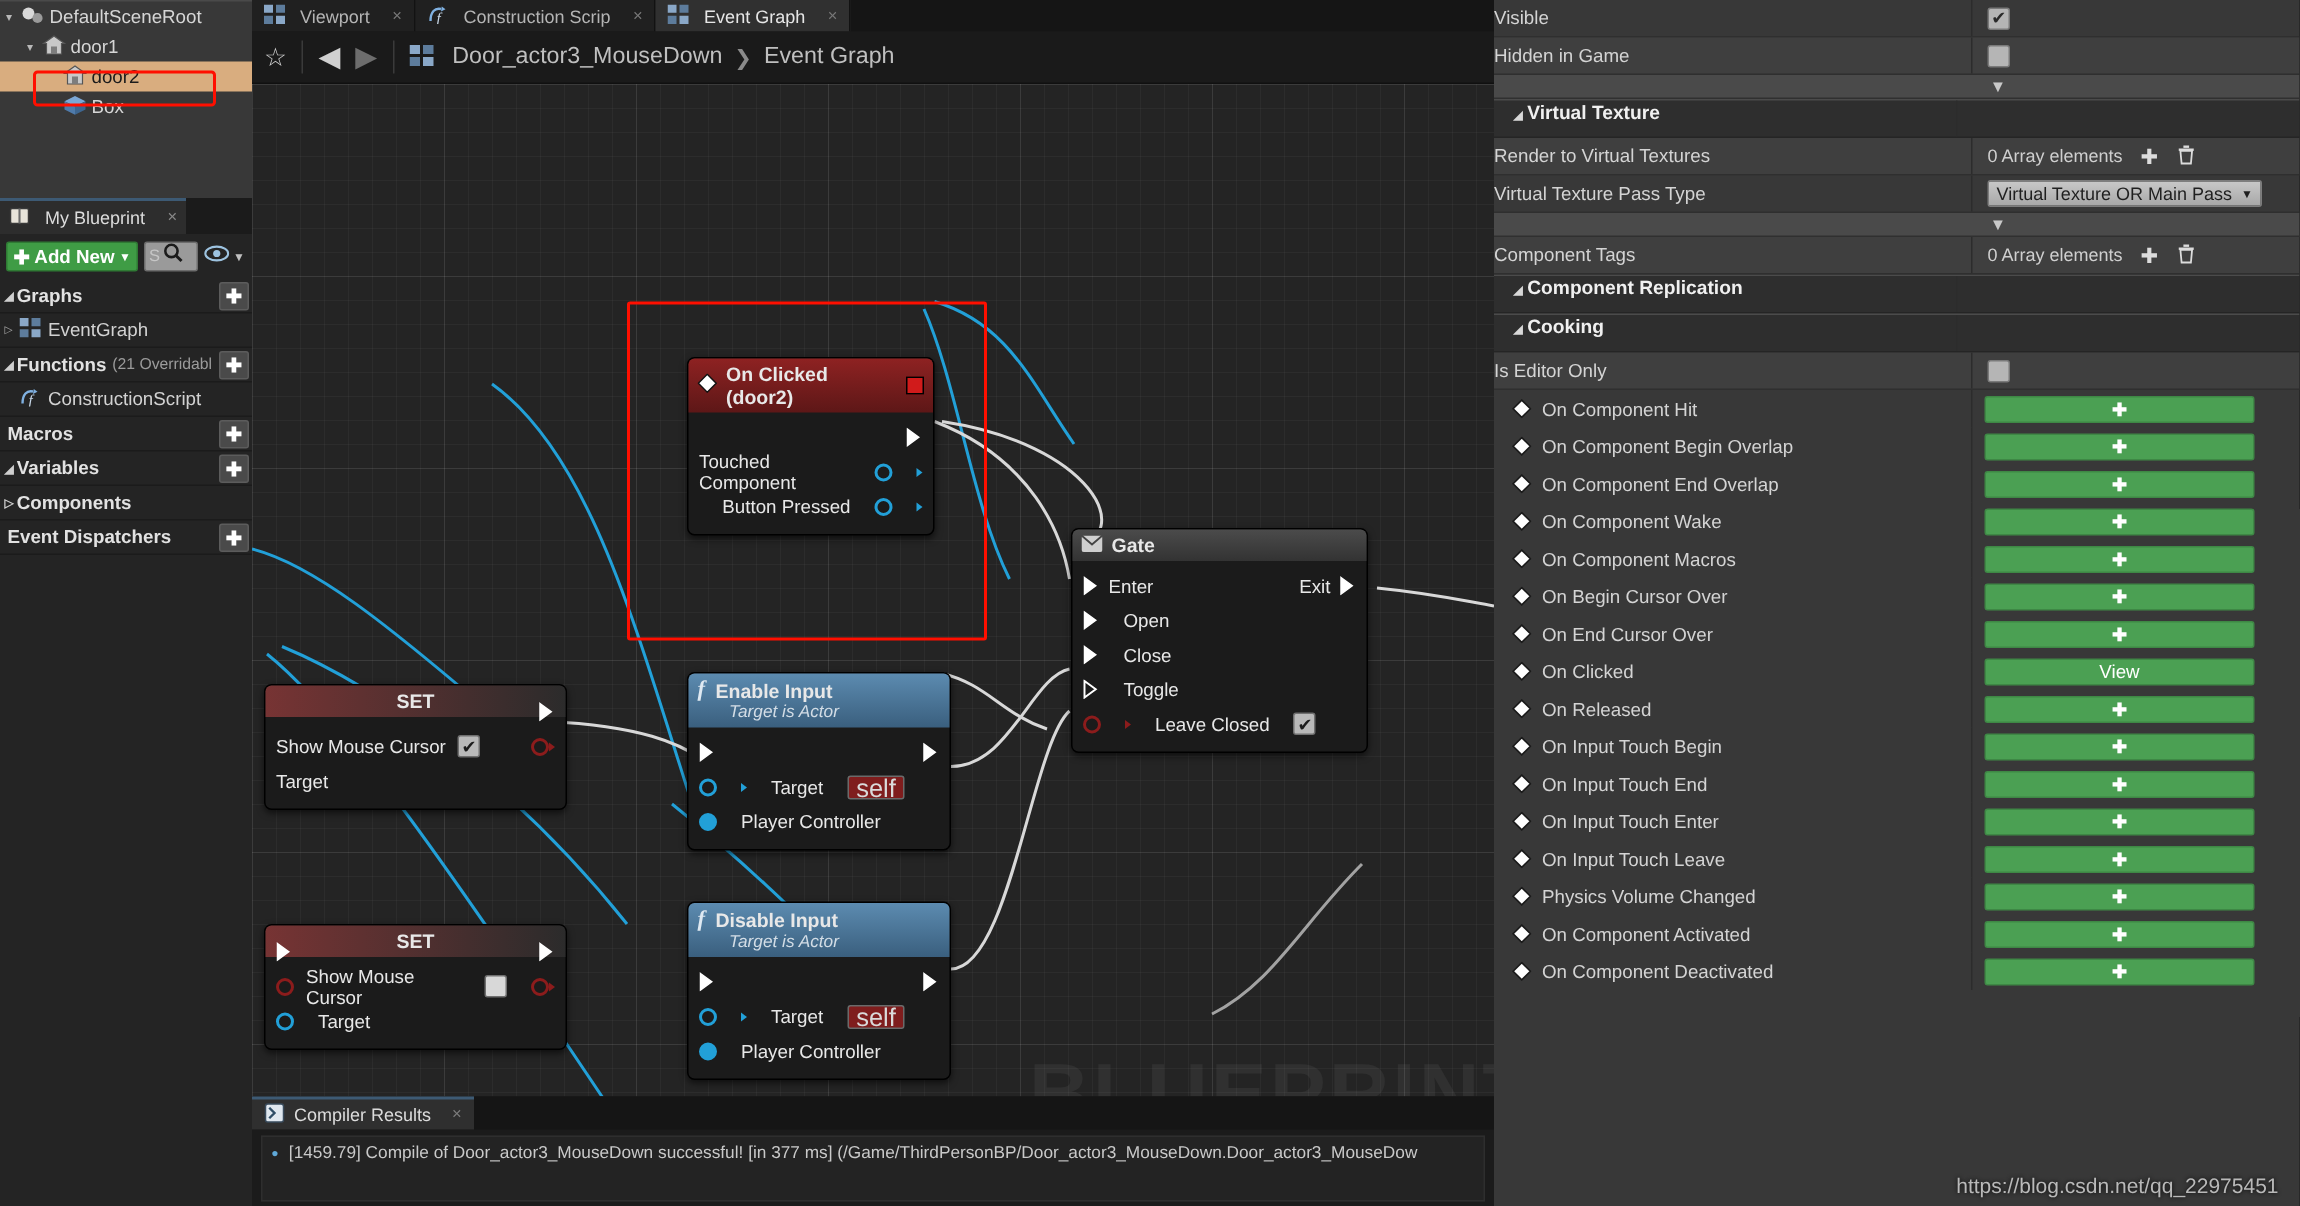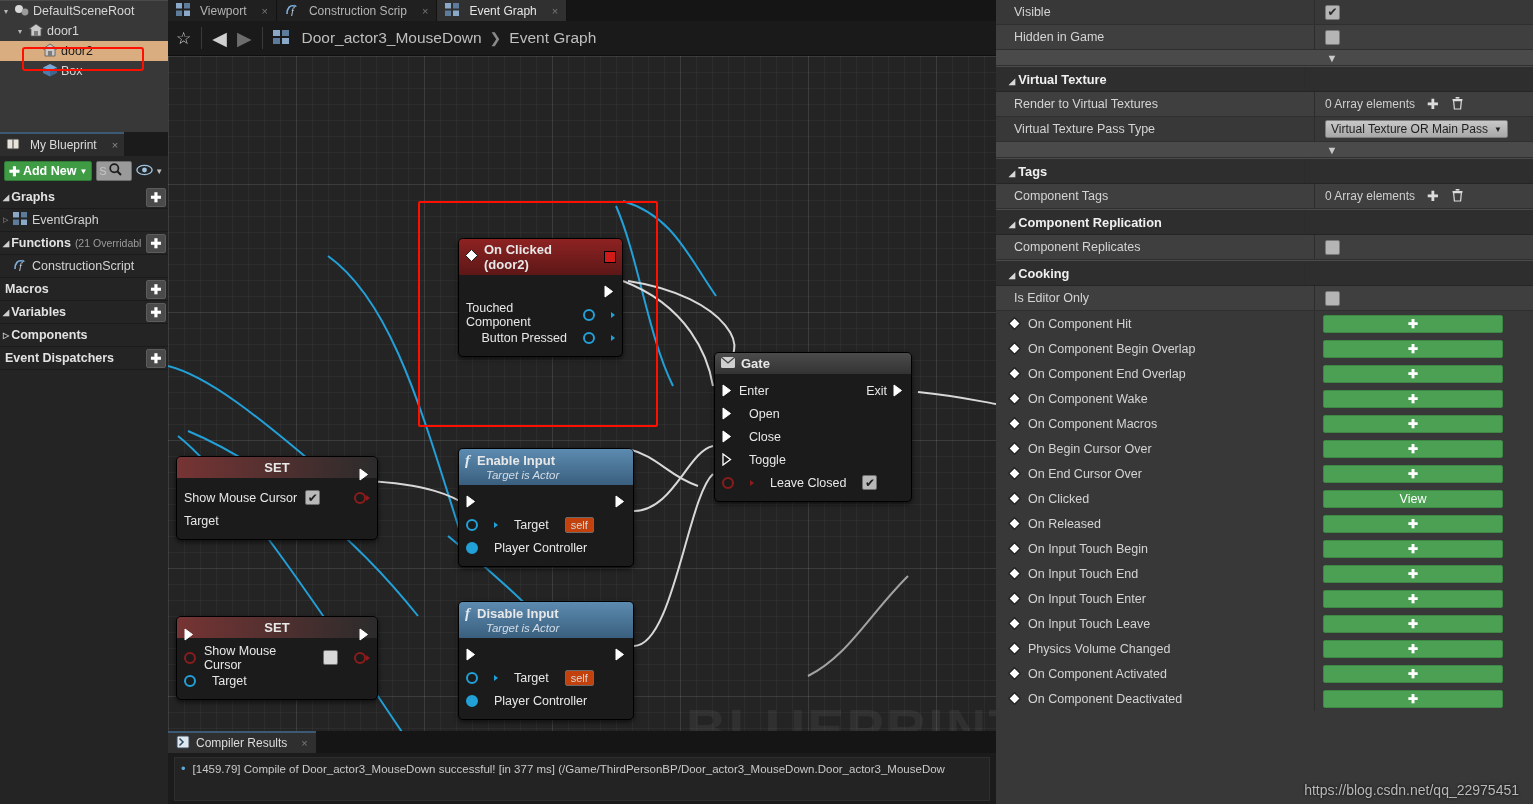--- a/index.html
+++ b/index.html
@@ -141,21 +141,21 @@
   .circle-pin.filled { background:#22a0d8; }
   .circle-pin.red { border-color:#8c1c1c; }
   .pin-arrow { width:0;height:0;border-left:4px solid #22a0d8;border-top:3px solid transparent;border-bottom:3px solid transparent; }
   .pin-arrow.red { border-left-color:#8c1c1c; }
   .chk {
     width:15px; height:15px; background:#b9b9b9; border:1px solid #6f6f6f; border-radius:2px;
     display:flex; align-items:center; justify-content:center; color:#1c1c1c; font-size:12px;
     flex:0 0 auto;
   }
   .selfbox {
-    border:1px solid #6a6a6a; background:#c2410c; color:#dadada; font-size:11px;
+    border:1px solid #6a6a6a; background:#7f1d1d; color:#dadada; font-size:17px;
     padding:0 5px; border-radius:2px; height:16px; line-height:15px;
   }
   .sq-red { width:12px; height:12px; background:#d11b1b; border:1px solid #000; }
 
   .sel-box-graph {
     position:absolute; border:2px solid #ff0f00; pointer-events:none; border-radius:2px;
   }
 
   
   .compiler { position:absolute; left:0; top:731px; width:828px; height:73px; background:#1b1b1b; }
@@ -170,26 +170,26 @@
   .cr-line { display:flex; gap:7px; color:#c9c9c9; font-size:11.5px; white-space:nowrap; }
   .cr-line .bullet { color:#5fa8d8; font-size:13px; line-height:12px; }
 
   
   .gscroll { position:absolute; right:0; top:56px; width:9px; height:675px; background:#1f1f1f; }
   .gscroll .thumb { position:absolute; left:1px; width:7px; top:470px; height:62px; background:#4a4a4a; border-radius:3px; }
 
   
   .right-col { position:absolute; left:996px; top:0; width:537px; height:804px; background:#383838; }
   .drow { display:flex; align-items:center; height:25px; border-bottom:1px solid #2f2f2f; position:relative; }
-  .drow .lbl { flex:0 0 318px; padding-left:18px; color:#d4d4d4; font-size:12.5px; }
+  .drow .lbl { flex:0 0 318px; color:#d4d4d4; font-size:12.5px; }
   .drow .val { flex:1; display:flex; align-items:center; padding-left:10px; gap:12px;
                border-left:1px solid #2c2c2c; height:100%; }
   .drow.alt { background:#3f3f3f; }
   .dhdr {
-    display:flex; align-items:center; height:26px; background:#2e2e2e;
+    display:flex; height:26px; background:#2e2e2e;
     border-top:1px solid #4b4b4b; border-bottom:1px solid #252525;
   }
   .dhdr .lbl { padding-left:10px; color:#f0f0f0; font-size:12.8px; font-weight:bold; flex:0 0 308px; }
   .dhdr .arr { font-size:8px; color:#d8d8d8; margin-right:3px; margin-left:3px; }
   .dhdr .rest { flex:1; border-left:1px solid #2c2c2c; height:100%; }
   .sep-arrow {
     height:16px; background:#4a4a4a; border-bottom:1px solid #303030;
     display:flex; align-items:center; justify-content:center;
   }
   .sep-arrow .dn { color:#c9c9c9; font-size:11px; line-height:8px; }
@@ -753,46 +753,36 @@
           <span class="val">
             <span class="combo">
               <span>Virtual Texture OR Main Pass</span>
               <span class="caret">▼</span>
             </span>
           </span>
         </div>
         <div class="sep-arrow">
           <span class="dn" style="margin-left:135px">▼</span>
         </div>
-        <div class="dhdr">
-          <span class="lbl"><span class="arr">◢</span><span>Tags</span></span>
-          <span class="rest"></span>
-        </div>
         <div class="drow alt">
           <span class="lbl">Component Tags</span>
           <span class="val">
             <span class="arrayval">0 Array elements</span>
             <span class="iconbtn">✚</span>
             <span class="iconbtn"><svg width="13" height="14" viewBox="0 0 13 14">
                 <rect x="1.5" y="3" width="10" height="1.6" fill="#dcdcdc"></rect>
                 <rect x="4.6" y="1" width="3.8" height="1.6" fill="#dcdcdc"></rect>
                 <path d="M2.6,4.6 L10.4,4.6 L9.6,13 L3.4,13 Z" fill="none" stroke="#dcdcdc" stroke-width="1.2"></path>
               </svg></span>
           </span>
         </div>
         <div class="dhdr">
           <span class="lbl"><span class="arr">◢</span><span>Component Replication</span></span>
           <span class="rest"></span>
         </div>
-        <div class="drow alt">
-          <span class="lbl">Component Replicates</span>
-          <span class="val">
-            <span class="dchk"></span>
-          </span>
-        </div>
         <div class="dhdr">
           <span class="lbl"><span class="arr">◢</span><span>Cooking</span></span>
           <span class="rest"></span>
         </div>
         <div class="drow alt">
           <span class="lbl">Is Editor Only</span>
           <span class="val">
             <span class="dchk"></span>
           </span>
         </div>

